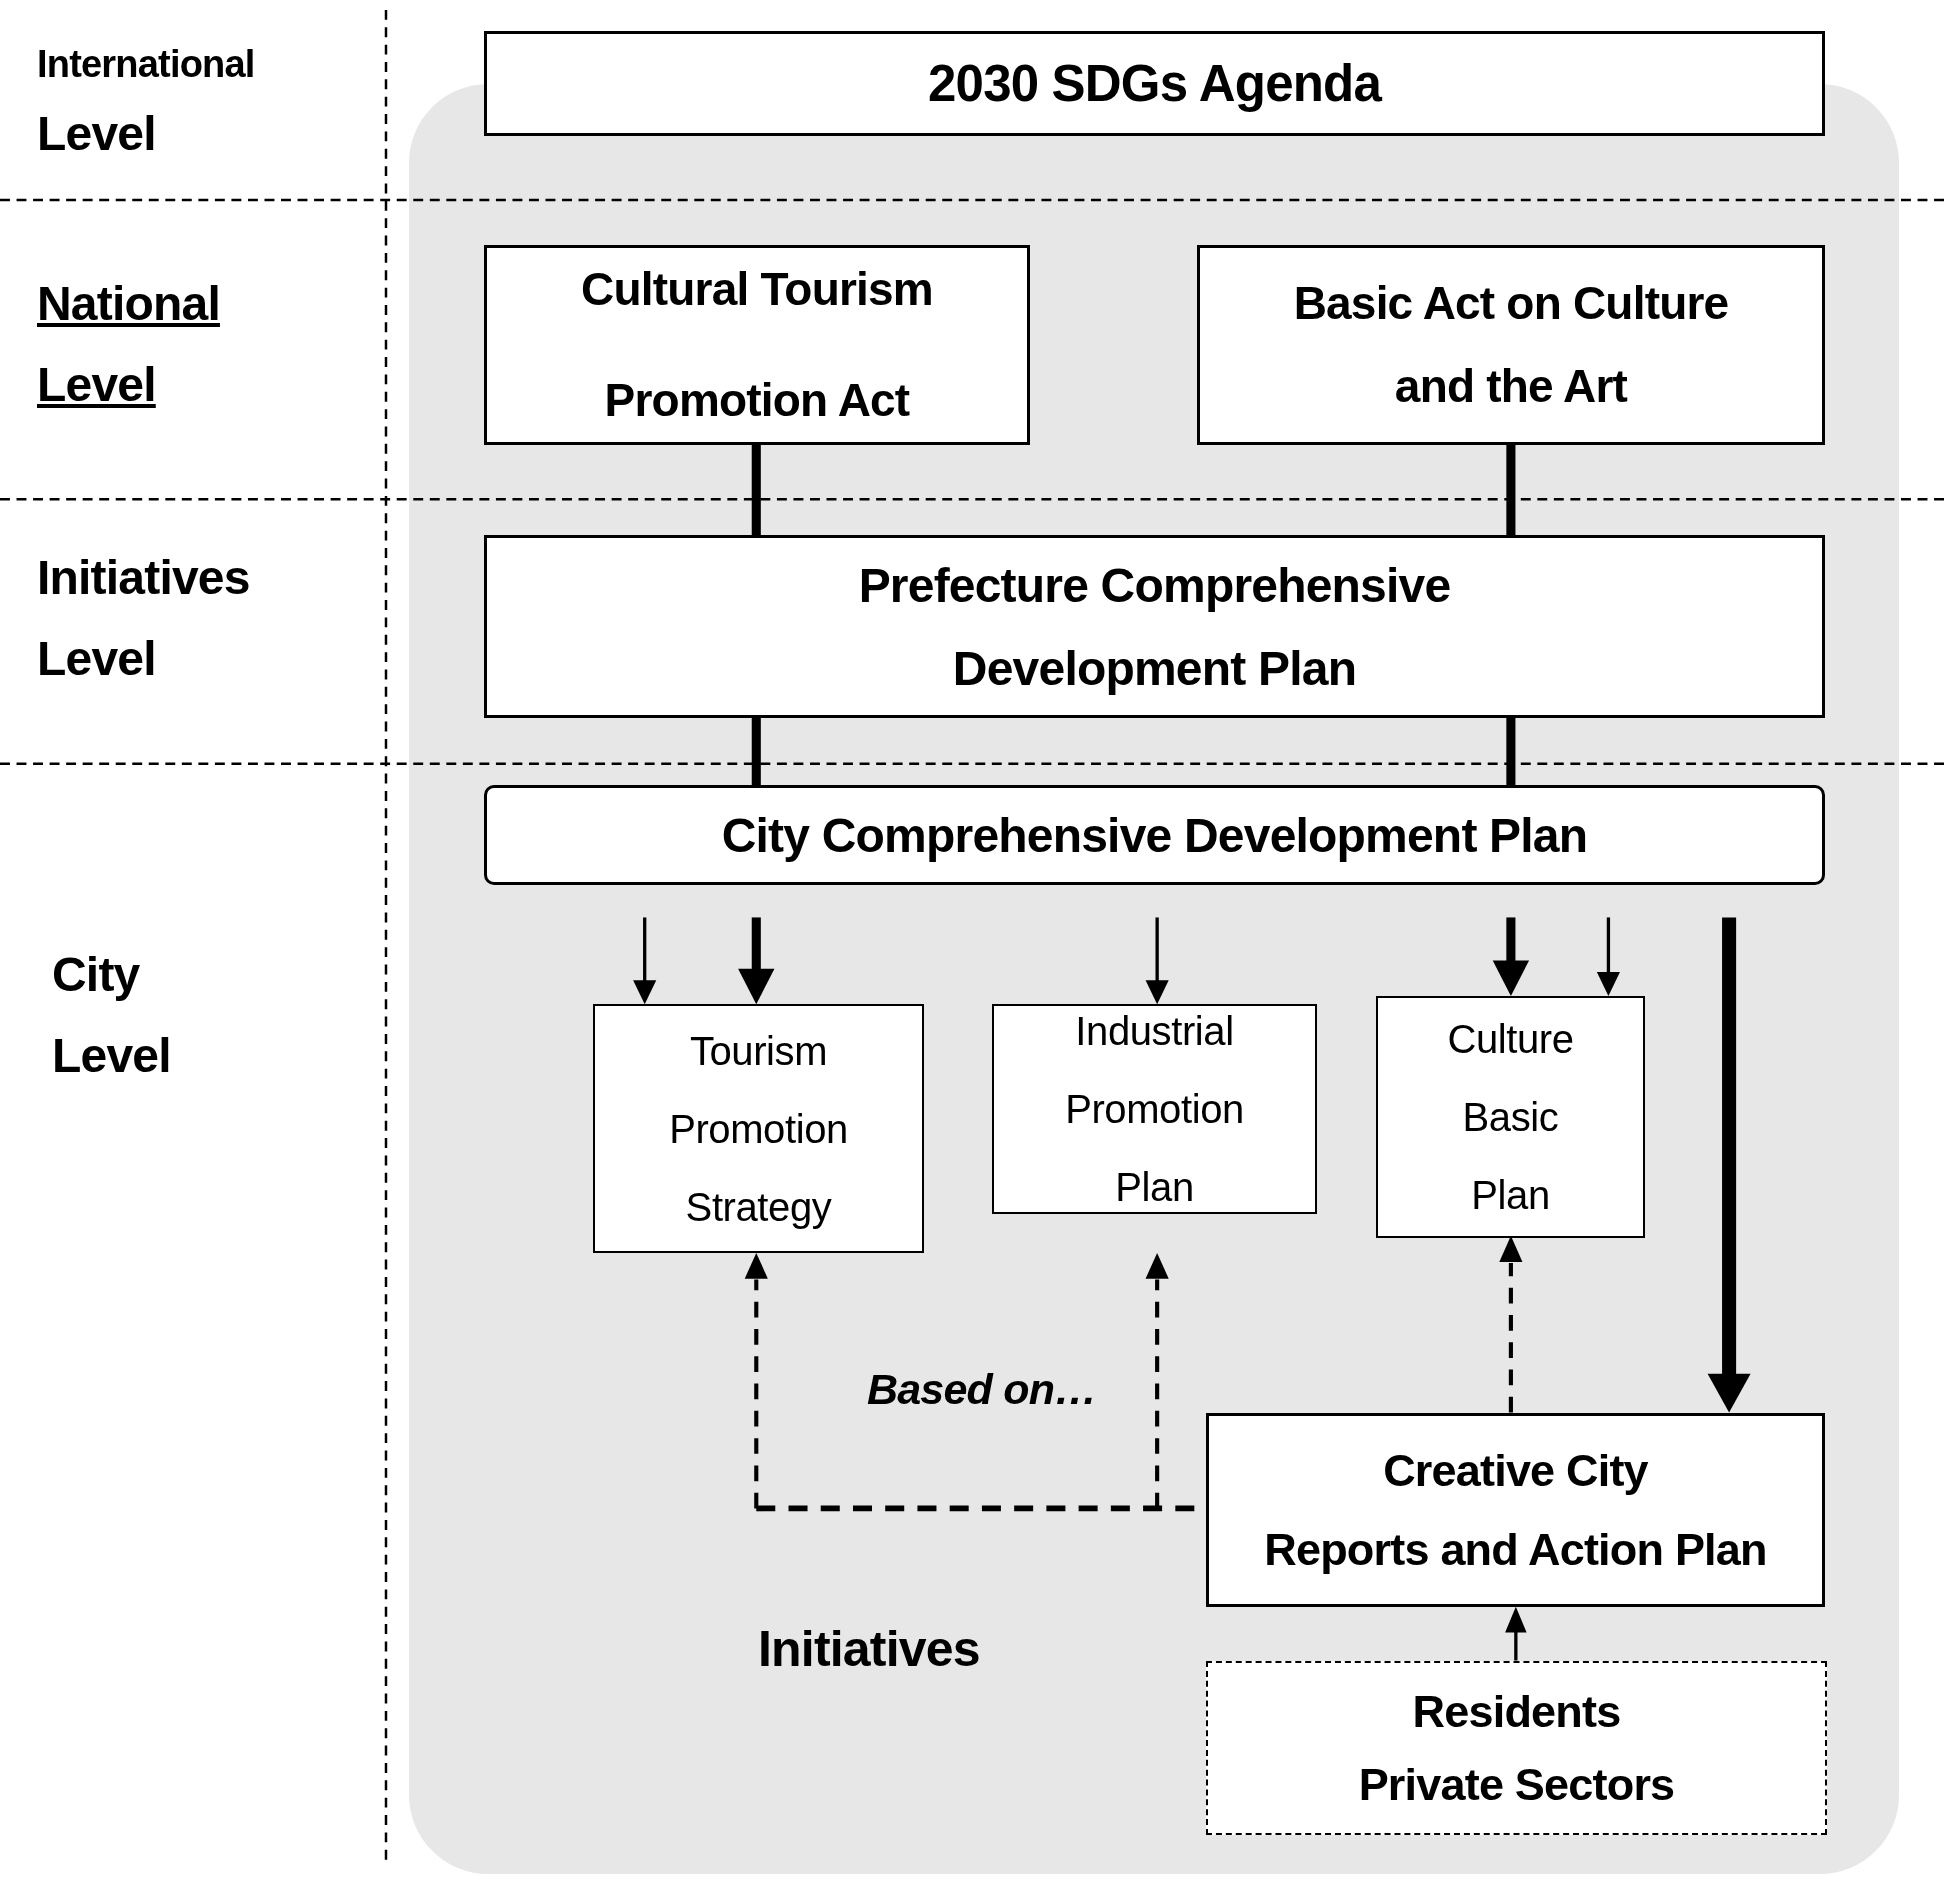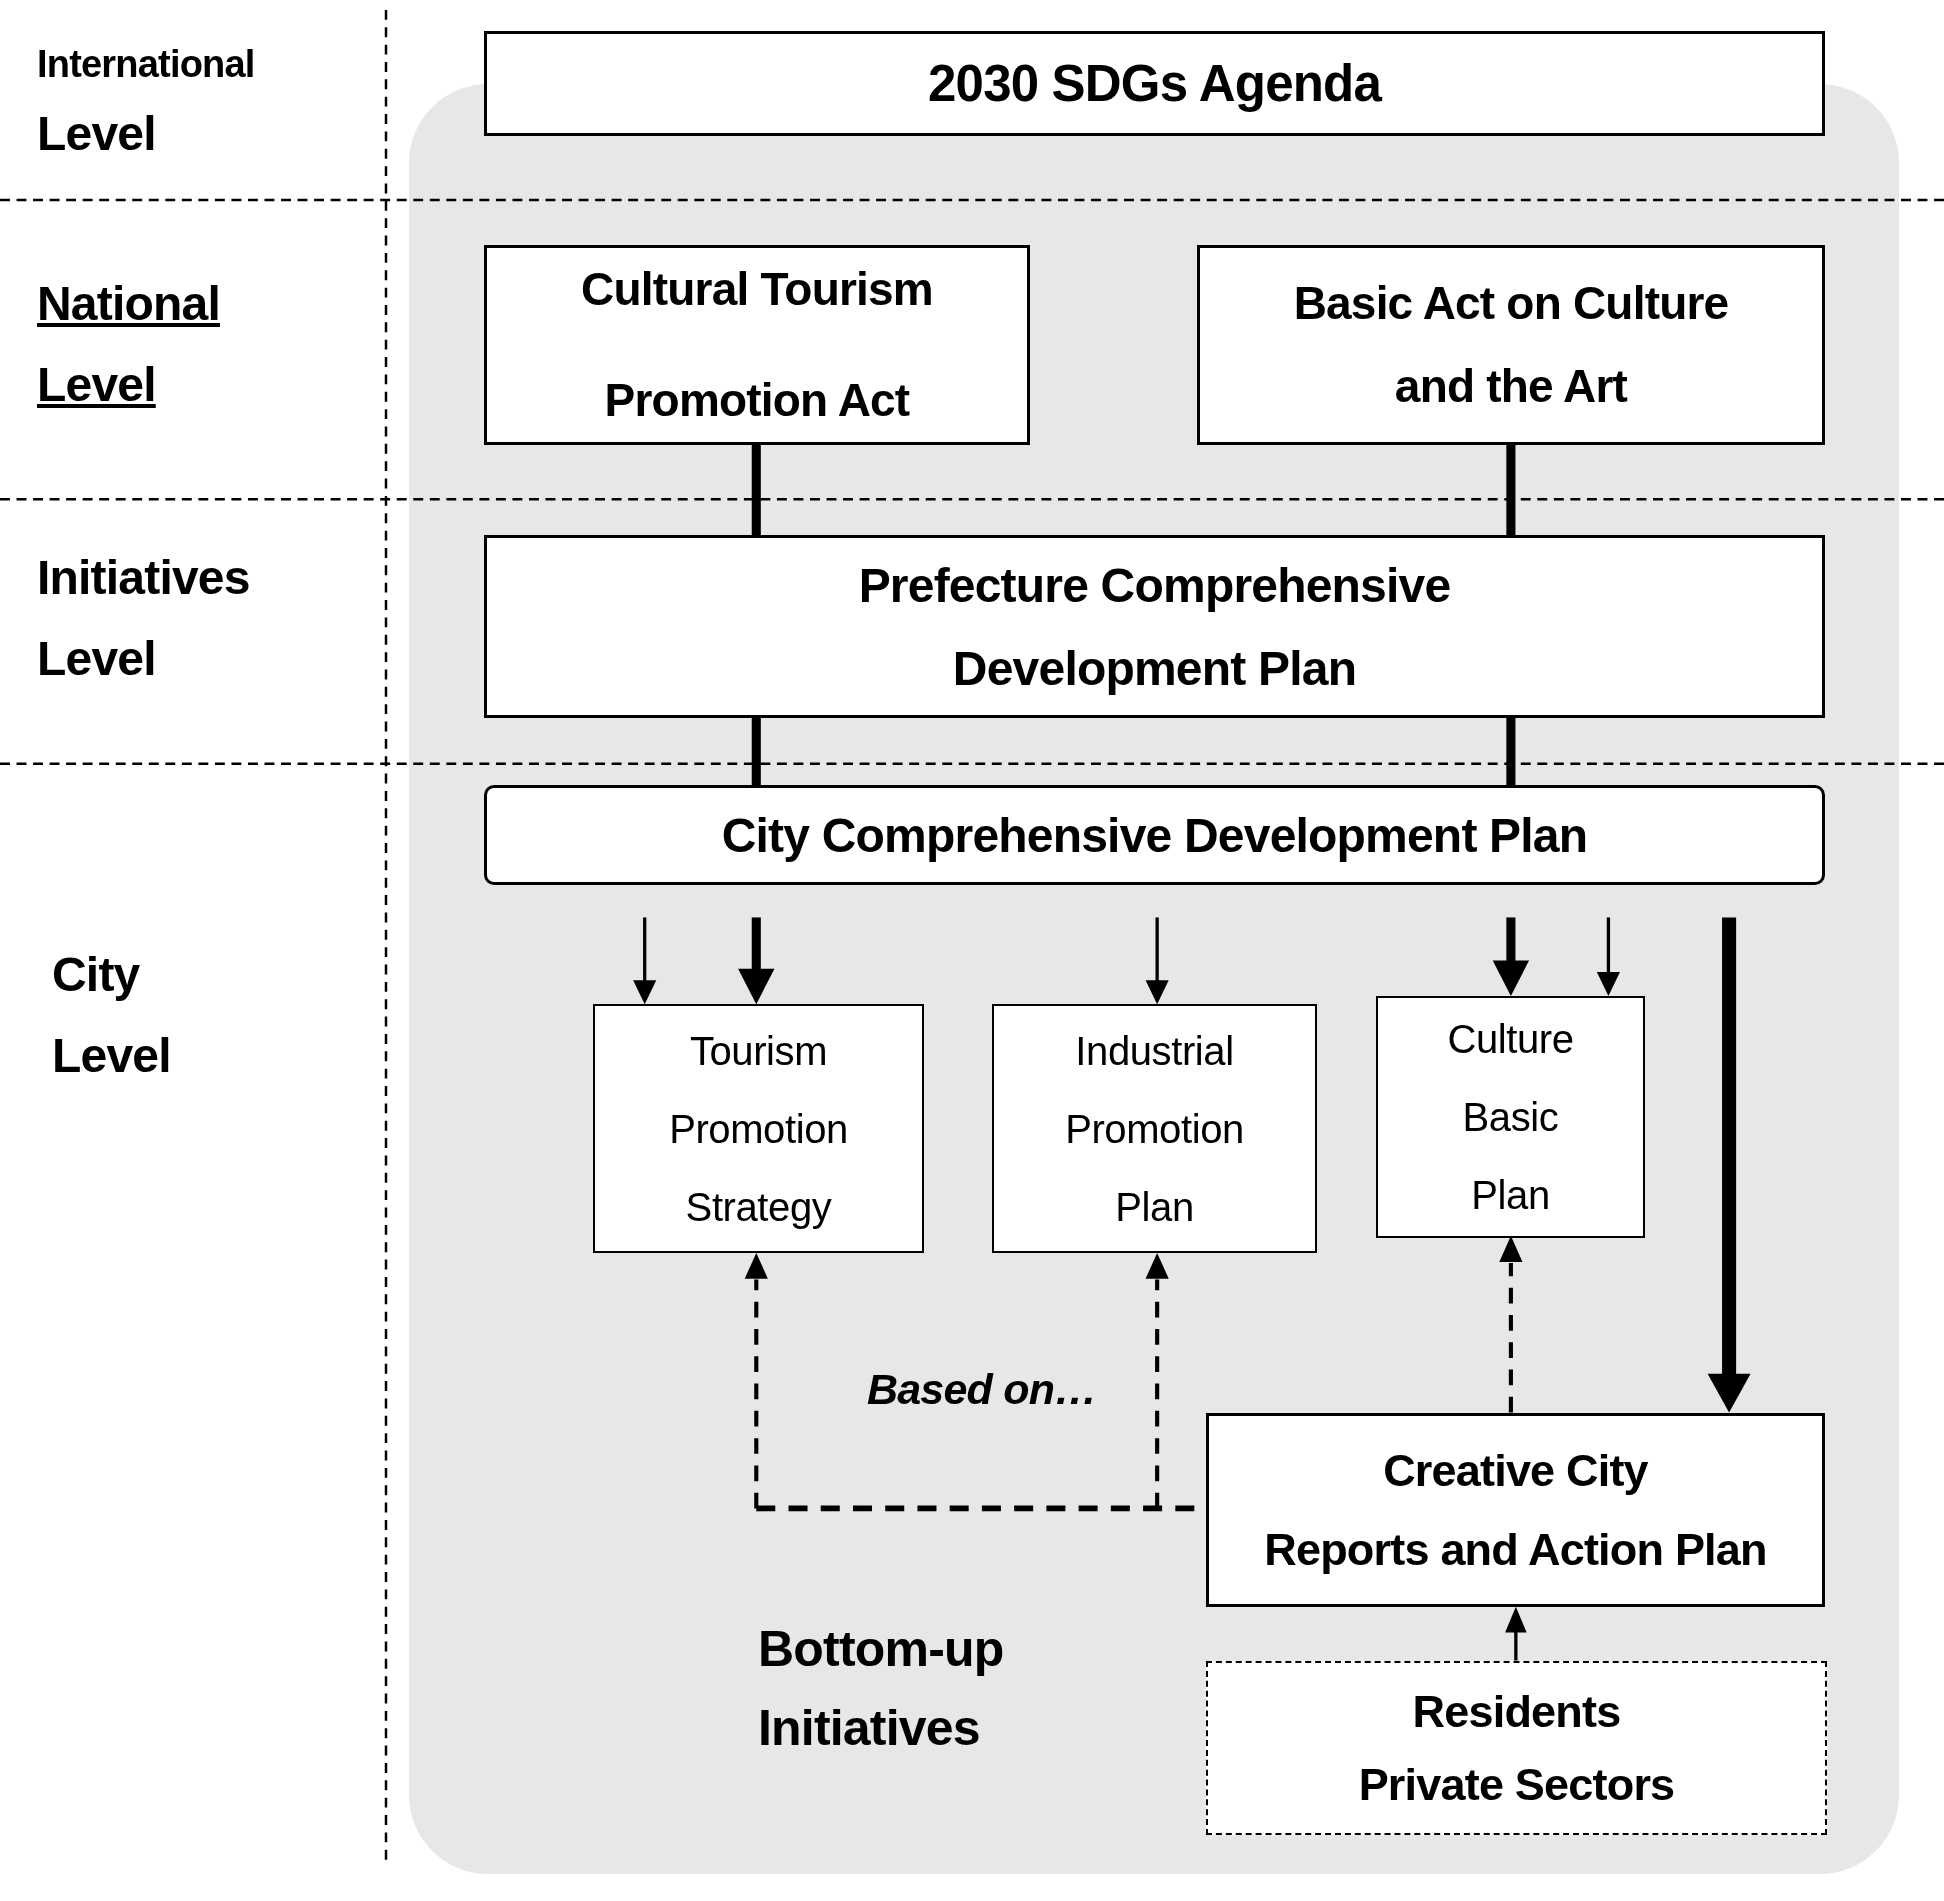--- a/index.html
+++ b/index.html
@@ -47,21 +47,21 @@
   }
   .node span{display:block;}
 
   #box-sdgs{left:484px;top:31px;width:1341px;height:105px;font-size:51px;}
   #box-cultural-act{left:484px;top:245px;width:546px;height:200px;font-size:46px;line-height:83px;gap:28px;}
   #box-basic-act{left:1197px;top:245px;width:628px;height:200px;font-size:46px;line-height:83px;}
   #box-prefecture{left:484px;top:535px;width:1341px;height:183px;font-size:48px;line-height:83px;}
   #box-city{left:484px;top:785px;width:1341px;height:100px;font-size:48px;border-radius:10px;}
   .plan-node{border-width:2.5px;font-weight:normal;letter-spacing:-0.4px;font-size:40px;line-height:78px;}
   #box-tourism{left:593px;top:1004px;width:331px;height:249px;}
-  #box-industrial{left:992px;top:1004px;width:325px;height:249px;}
+  #box-industrial{left:992px;top:1004px;width:325px;height:210px;}
   #box-culture{left:1376px;top:996px;width:269px;height:242px;}
   #box-creative{left:1206px;top:1413px;width:619px;height:194px;font-size:45px;line-height:79px;}
   #box-residents{left:1206px;top:1661px;width:621px;height:174px;font-size:45px;line-height:73px;border:2.5px dashed var(--ink);}
 
   .float-label{position:absolute;font-weight:bold;letter-spacing:-0.8px;white-space:nowrap;}
   #label-based-on{left:827px;top:1365px;font-size:43px;font-style:italic;margin-left:40px;}
   #label-bottom-up{left:758px;top:1610px;font-size:50px;line-height:79px;}
   #label-bottom-up span{display:block;}
 </style>
 </head>
@@ -199,18 +199,17 @@
     <span>Reports and Action Plan</span>
   </div>
 
   <div class="node" id="box-residents">
     <span>Residents</span>
     <span>Private Sectors</span>
   </div>
 
   <div class="float-label" id="label-based-on">Based on…</div>
   <div class="float-label" id="label-bottom-up">
-    <span>Bottom-up</span>
     <span>Initiatives</span>
   </div>
 
 </div>
 
 
 </body></html>

